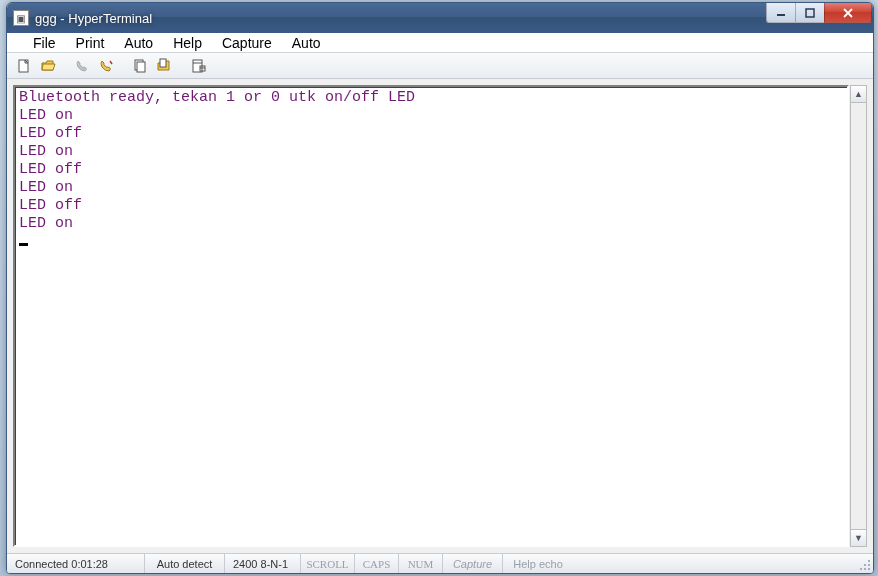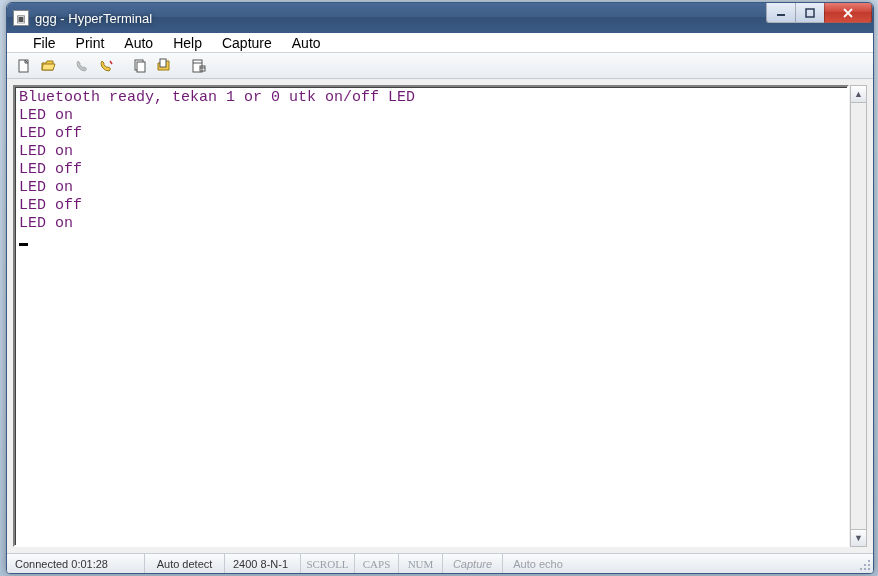--- a/index.html
+++ b/index.html
@@ -274,21 +274,21 @@
   </div>
 
   <div class="statusbar">
     <div class="sb-cell sb-conn">Connected 0:01:28</div>
     <div class="sb-cell sb-auto">Auto detect</div>
     <div class="sb-cell sb-line">2400 8-N-1</div>
     <div class="sb-cell sb-flag sb-dim">SCROLL</div>
     <div class="sb-cell sb-flag small sb-dim">CAPS</div>
     <div class="sb-cell sb-flag small sb-dim">NUM</div>
     <div class="sb-cell sb-cap sb-dim">Capture</div>
-    <div class="sb-cell sb-echo sb-dim">Auto echo</div>
+    <div class="sb-cell sb-echo sb-dim">Help echo</div>
     <div class="resize-grip">
       <svg width="12" height="12">
         <circle cx="10" cy="2" r="1" fill="#8a9bb0"></circle>
         <circle cx="6" cy="6" r="1" fill="#8a9bb0"></circle>
           <circle cx="10" cy="6" r="1" fill="#8a9bb0"></circle>
         <circle cx="2" cy="10" r="1" fill="#8a9bb0"></circle>
           <circle cx="6" cy="10" r="1" fill="#8a9bb0"></circle>
           <circle cx="10" cy="10" r="1" fill="#8a9bb0"></circle>
       </svg>
     </div>

